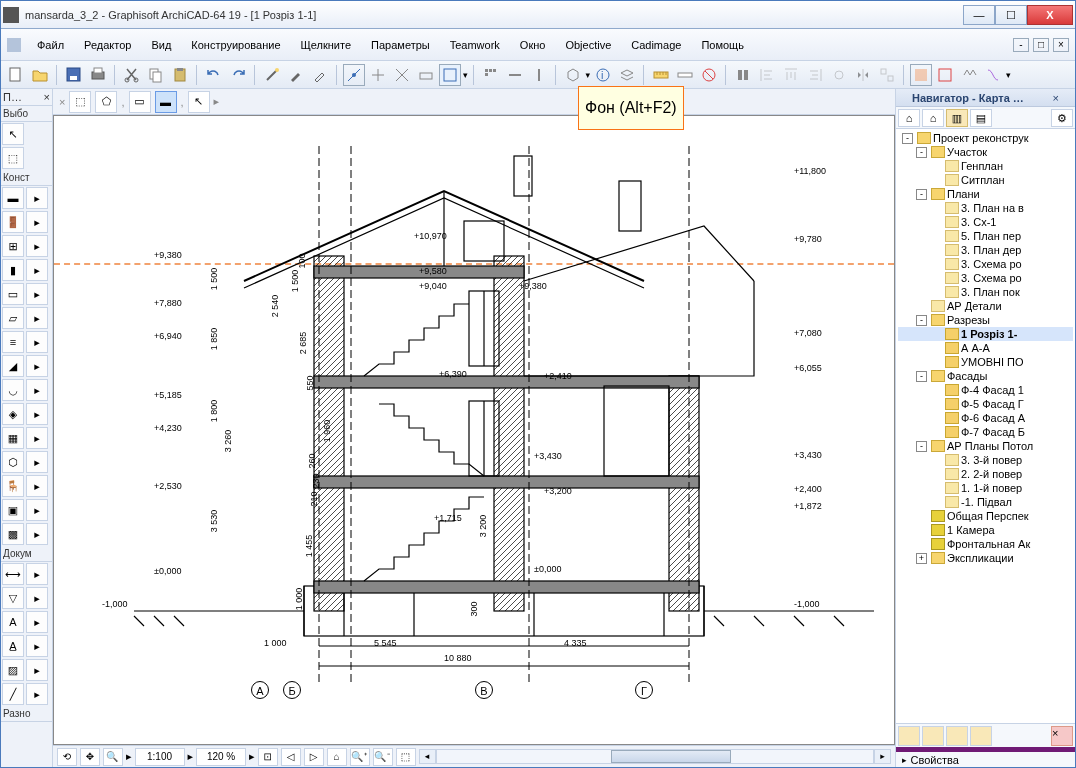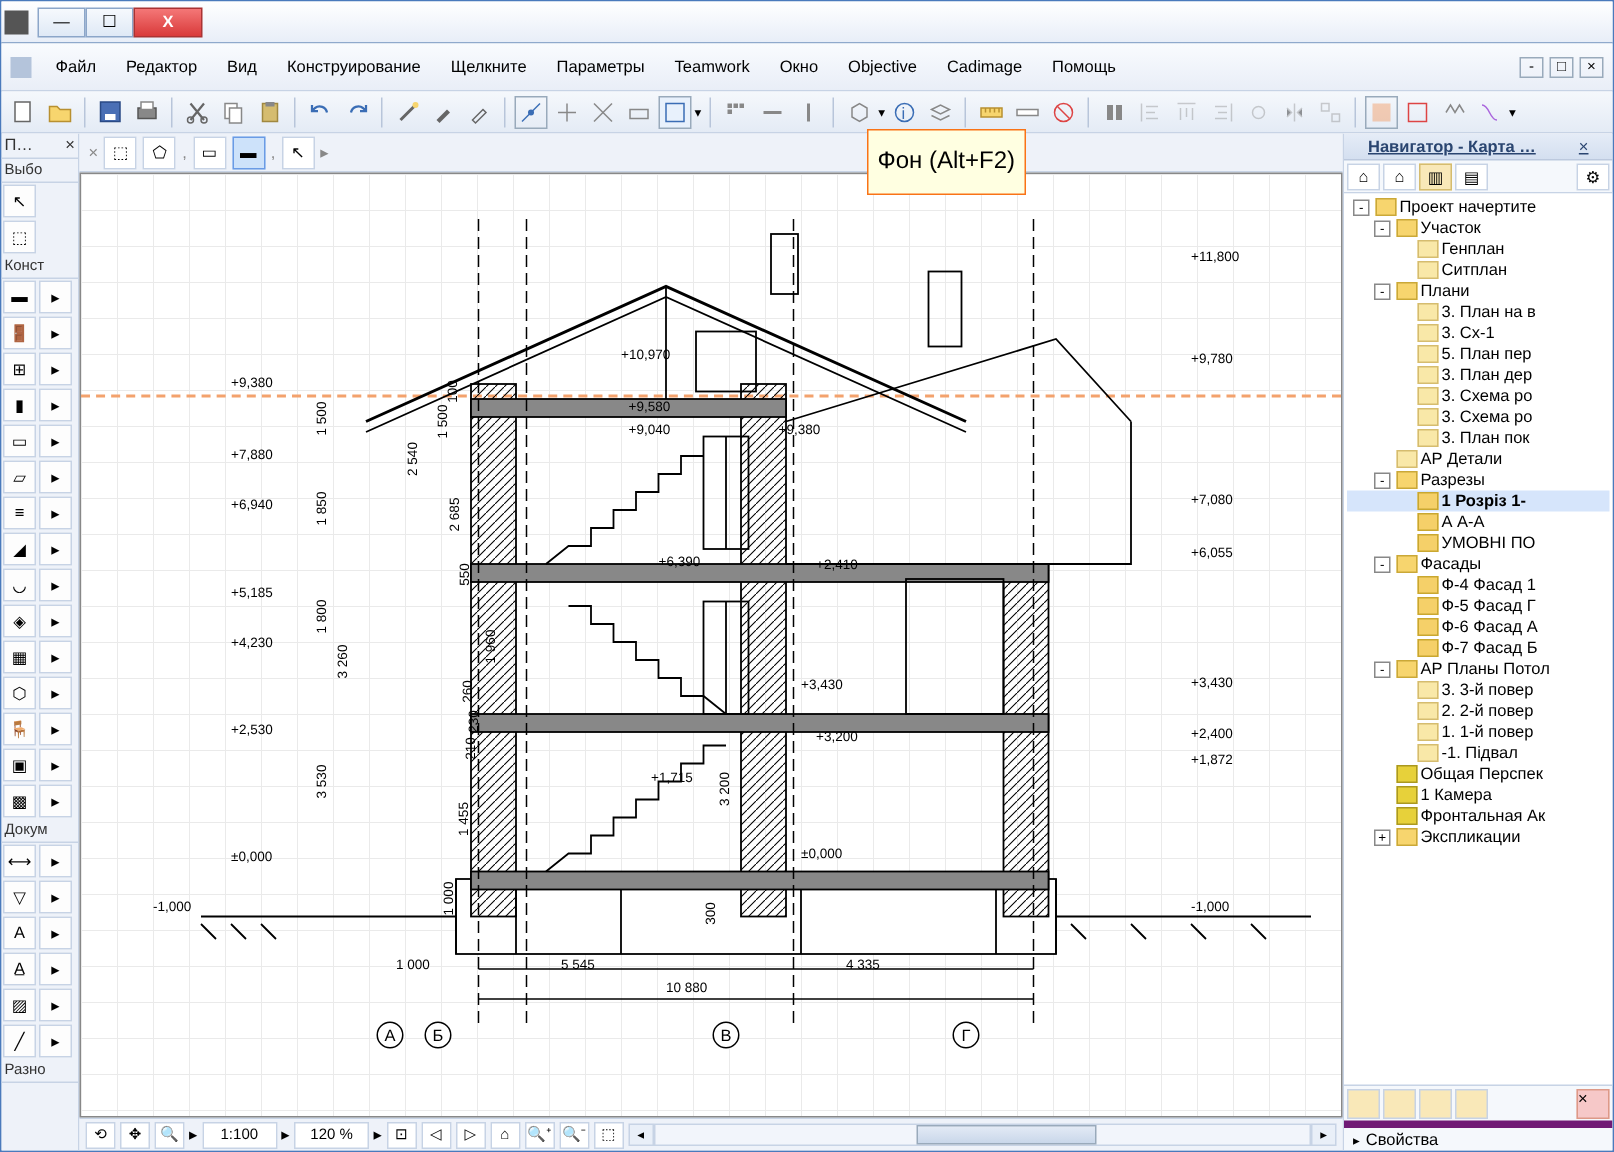--- a/index.html
+++ b/index.html
@@ -32,21 +32,21 @@
 .subtool .tb.active { background:#cde2fa; border-color:#6a9be5;}
 .canvas { flex:1; position:relative; overflow:hidden; border:1px solid #888; margin:0;}
 .canvas .drawing { position:absolute; inset:0; background:#fff; }
 .grid { position:absolute; inset:0; background-image:linear-gradient(#ddd 0.5px,transparent 0.5px),linear-gradient(90deg,#ddd 0.5px,transparent 0.5px); background-size:24px 24px; opacity:0.6;}
 .dashline{ position:absolute; left:0; right:0; border-top:2px dashed #f3a26d;}
 .scroll-h{ height:17px; background:#eef2f9; border-top:1px solid #c7d3e5; display:flex; align-items:center;}
 .scroll-h .track{flex:1; height:15px; background:#f2f5fb; border:1px solid #c7d3e5; position:relative;}
 .scroll-h .thumb{position:absolute; left:40%; width:120px; height:13px; background:linear-gradient(#e3eaf5,#c9d7ea); border:1px solid #9ab;}
 .scroll-h .btn{width:17px;height:15px;border:1px solid #c7d3e5;background:#e9eff8;text-align:center;line-height:13px;font-size:9px;}
 .right { width:180px; background:#f5f8fc; border-left:1px solid #c7d3e5; display:flex; flex-direction:column;}
-.right .hdr{ height:18px; background:linear-gradient(#e5ecf7,#d4dff0); display:flex; align-items:center; padding:0 16px; font-weight:bold; color:#2a4570; border-bottom:1px solid #bcc9de;text-decoration:underline;}
+.right .hdr{ height:18px; background:linear-gradient(#e5ecf7,#d4dff0); display:flex; align-items:center; padding:0 16px; font-weight:bold; color:#2a4570; border-bottom:1px solid #bcc9de;}
 .right .hdr .x{ margin-left:auto; font-weight:normal;}
 .right .tabs{ height:22px; display:flex; gap:2px; padding:2px; border-bottom:1px solid #c7d3e5;}
 .right .tabs .t{ width:22px;height:18px;border:1px solid #c7d3e5;background:#fff;display:flex;align-items:center;justify-content:center;}
 .right .tabs .t.active{background:#f9e8b8;border-color:#d5bc6f;}
 .tree{ flex:1; overflow:auto; padding:2px; background:#fff;}
 .tree .node{ display:flex; align-items:center; padding:1px 0; white-space:nowrap; gap:2px;}
 .tree .exp{ width:11px;height:11px;border:1px solid #888; font-size:9px; line-height:9px; text-align:center; margin-right:2px;}
 .tree .ic2{ width:14px; height:12px; display:inline-block; }
 .tree .folder{ background:#f7d56e; border:1px solid #caa838;}
 .tree .file{ background:#f9e8a8; border:1px solid #d5bc6f;}
@@ -66,20 +66,21 @@
 svg.house{position:absolute; left:60px; top:10px; }
 .lbl{position:absolute; font-size:9px; color:#000;}
 .gridaxis{position:absolute;width:18px;height:18px;border:1.5px solid #000;border-radius:50%;text-align:center;line-height:18px;font-size:11px;background:#fff;}
 </style>
 </head>
 <body>
 
 <div class="window">
   <div class="titlebar">
     <div class="icon"></div>
+    <div class="title">mansarda_3_2 - Graphisoft ArchiCAD-64 19 - [1 Розріз 1-1]</div>
     <div class="winbtns">
       <div class="winbtn">—</div>
       <div class="winbtn">☐</div>
       <div class="winbtn close">X</div>
     </div>
   </div>
 
   <div class="menubar">
     <div class="ic"></div>
     <div class="m">Файл</div>
@@ -596,21 +597,21 @@
         <div class="t">⌂</div>
         <div class="t active">▥</div>
         <div class="t">▤</div>
         <div style="flex:1"></div>
         <div class="t">⚙</div>
       </div>
       <div class="tree" id="navtree">
           <div class="node l1">
             <span class="exp">-</span>
             <span class="ic2 folder"></span>
-            <span>Проект начертите</span>
+            <span>Проект реконструк</span>
           </div>
           <div class="node l2">
             <span class="exp">-</span>
             <span class="ic2 folder"></span>
             <span>Участок</span>
           </div>
           <div class="node l3">
             <span style="width:13px;display:inline-block"></span>
             <span class="ic2 file"></span>
             <span>Генплан</span>

